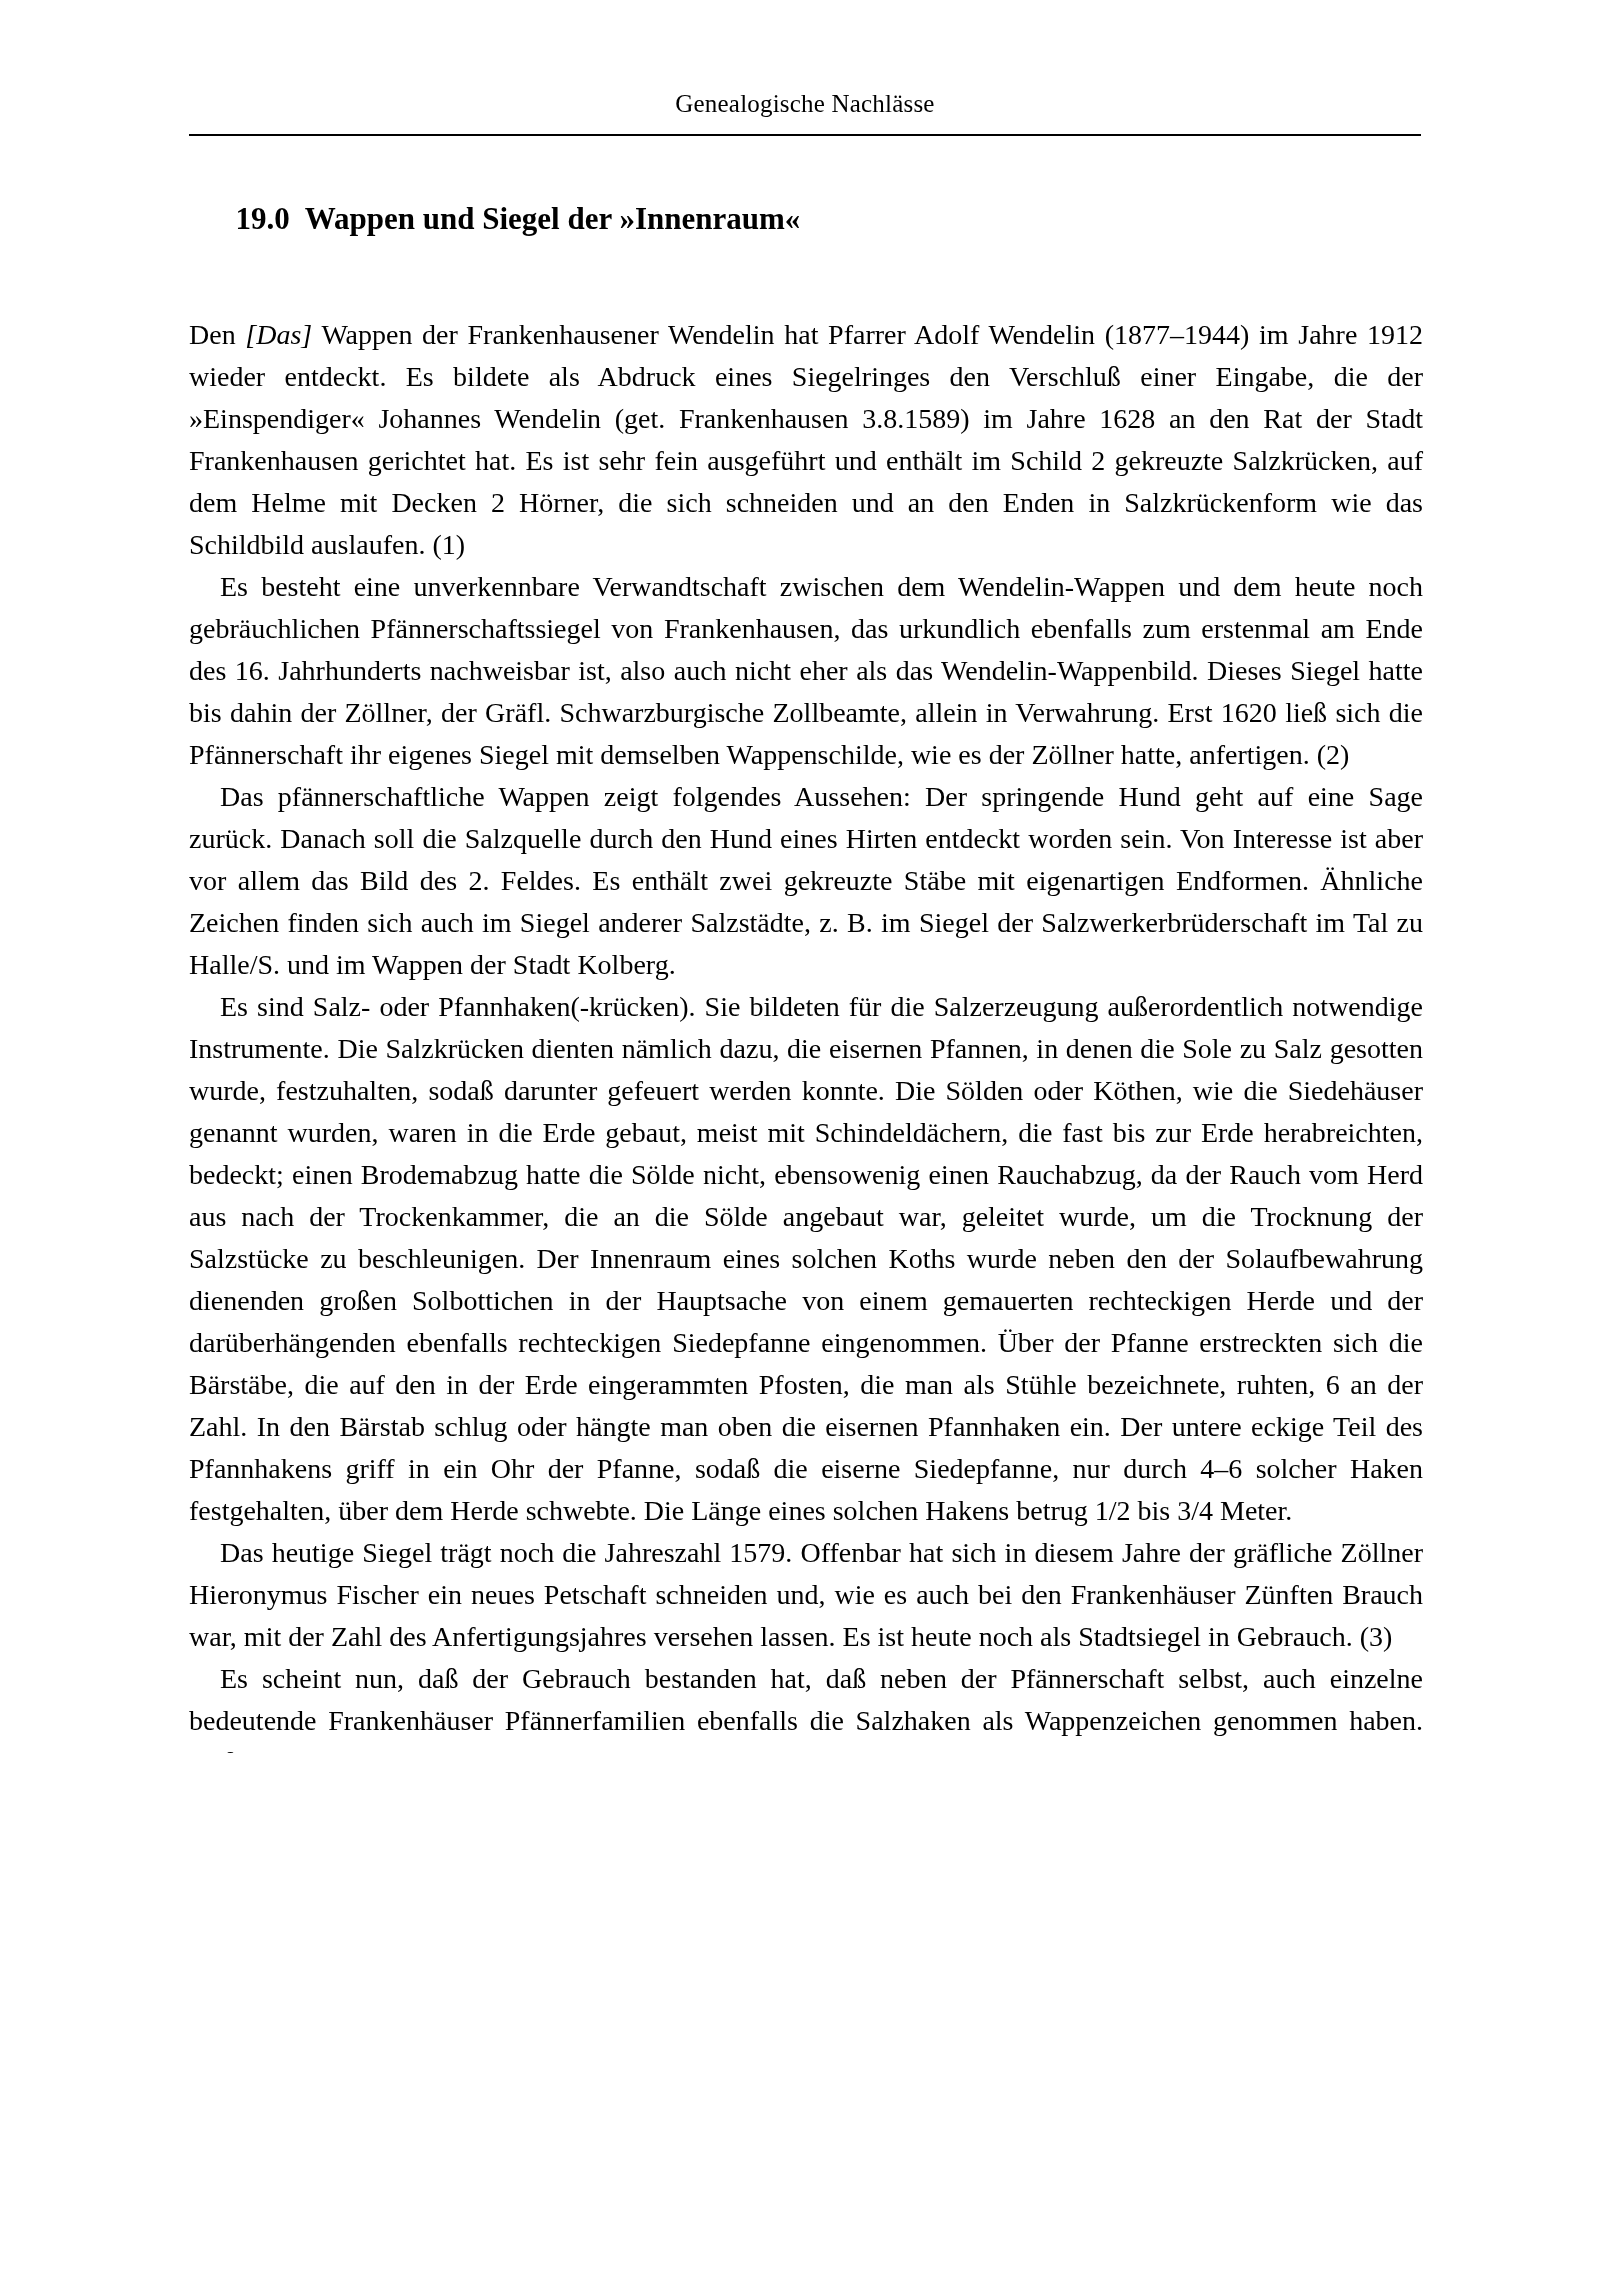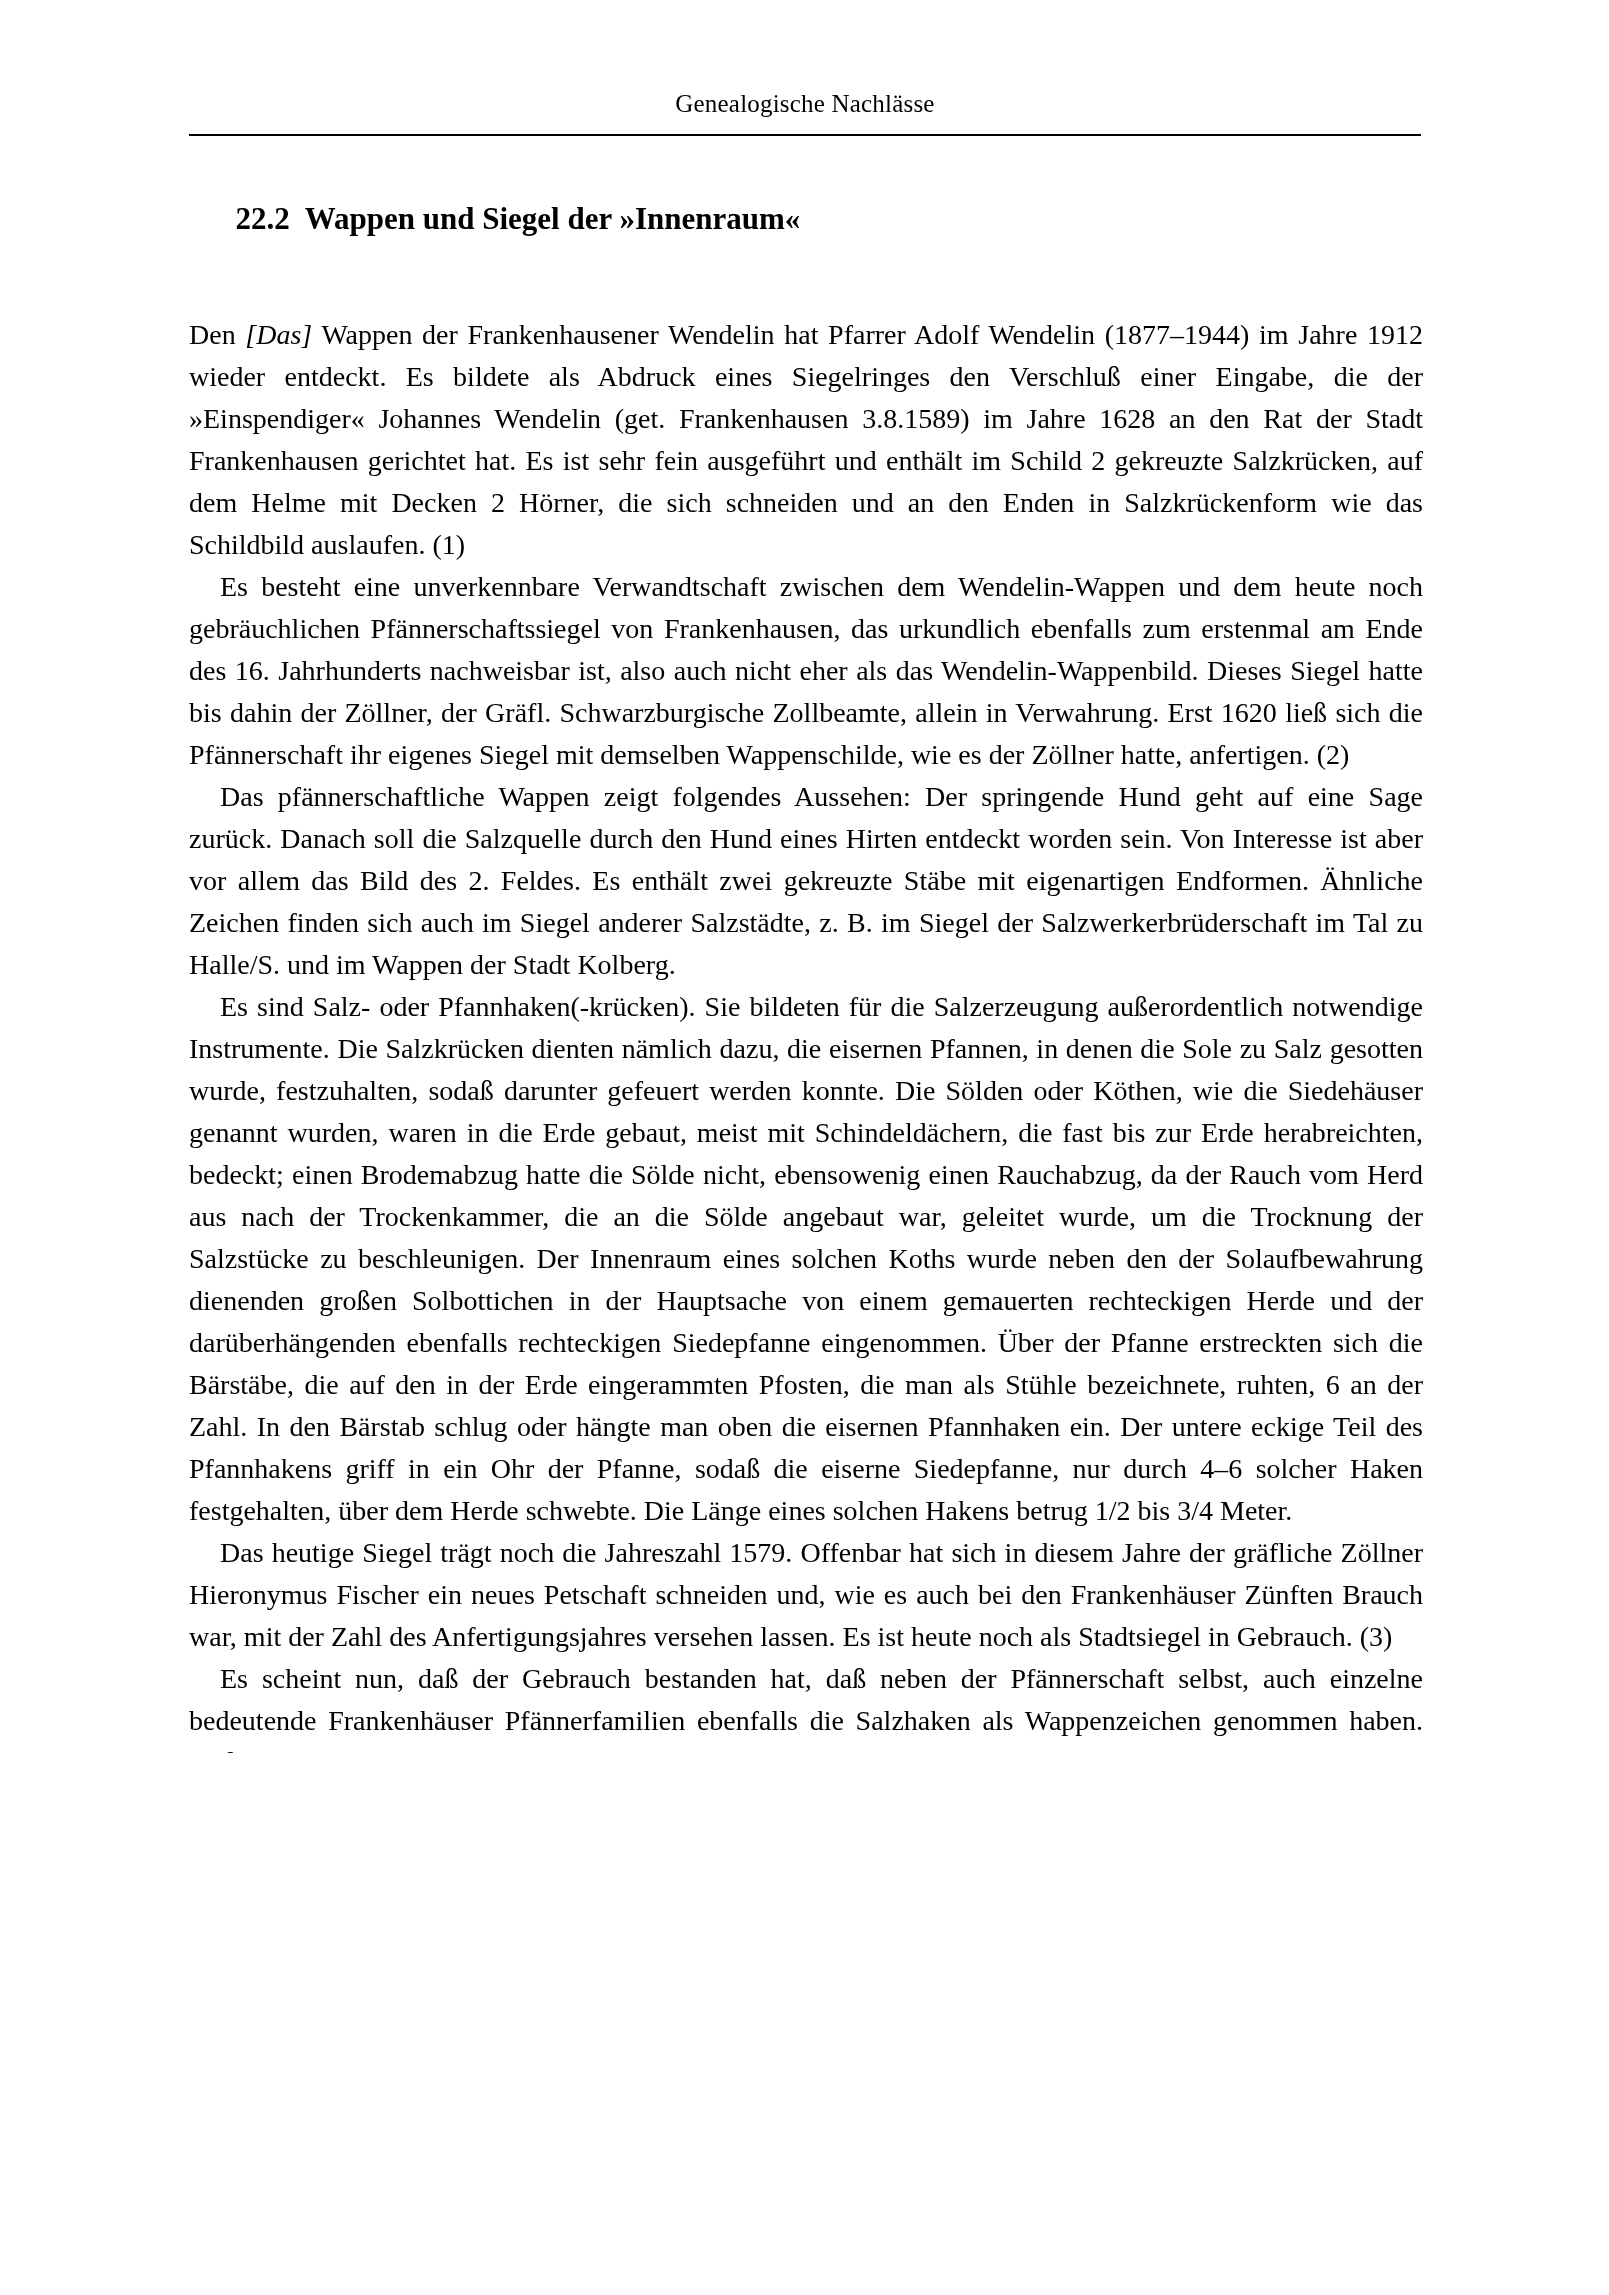--- a/index.html
+++ b/index.html
@@ -111,21 +111,21 @@
 
   <div class="running-head">
     <span class="running-head-text">Genealogische Nachlässe</span>
   </div>
 
   <div class="head-rule"></div>
 
   <div class="content">
 
     <h2 class="section-heading">
-      <span class="sec-num">22.2</span><span class="sec-sp">  </span><span class="sec-title">Wappen und Siegel der »Innenraum«</span>
+      <span class="sec-num">19.0</span><span class="sec-sp">  </span><span class="sec-title">Wappen und Siegel der »Innenraum«</span>
     </h2>
 
     <p class="body-par"><span>Den </span><em>[Das]</em><span> Wappen der Frankenhausener Wendelin hat Pfarrer Adolf Wendelin (1877–1944) im Jahre 1912 wieder entdeckt. Es bildete als Abdruck eines Siegelringes den Verschluß einer Eingabe, die der »Einspendiger« Johannes Wendelin (get. Frankenhausen 3.8.1589) im Jahre 1628 an den Rat der Stadt Frankenhausen gerichtet hat. Es ist sehr fein ausgeführt und enthält im Schild 2 gekreuzte Salzkrücken, auf dem Helme mit Decken 2 Hörner, die sich schneiden und an den Enden in Salzkrückenform wie das Schildbild auslaufen. (1)</span></p>
 
     <p class="body-par indented">Es besteht eine unverkennbare Verwandtschaft zwischen dem Wendelin-Wappen und dem heute noch gebräuchlichen Pfännerschaftssiegel von Frankenhausen, das urkundlich ebenfalls zum erstenmal am Ende des 16. Jahrhunderts nachweisbar ist, also auch nicht eher als das Wendelin-Wappenbild. Dieses Siegel hatte bis dahin der Zöllner, der Gräfl. Schwarzburgische Zollbeamte, allein in Verwahrung. Erst 1620 ließ sich die Pfännerschaft ihr eigenes Siegel mit demselben Wappenschilde, wie es der Zöllner hatte, anfertigen. (2)</p>
 
     <p class="body-par indented">Das pfännerschaftliche Wappen zeigt folgendes Aussehen: Der springende Hund geht auf eine Sage zurück. Danach soll die Salzquelle durch den Hund eines Hirten entdeckt worden sein. Von Interesse ist aber vor allem das Bild des 2. Feldes. Es enthält zwei gekreuzte Stäbe mit eigenartigen Endformen. Ähnliche Zeichen finden sich auch im Siegel anderer Salzstädte, z. B. im Siegel der Salzwerkerbrüderschaft im Tal zu Halle/S. und im Wappen der Stadt Kolberg.</p>
 
     <p class="body-par indented">Es sind Salz- oder Pfannhaken(-krücken). Sie bildeten für die Salzerzeugung außerordentlich notwendige Instrumente. Die Salzkrücken dienten nämlich dazu, die eisernen Pfannen, in denen die Sole zu Salz gesotten wurde, festzuhalten, sodaß darunter gefeuert werden konnte. Die Sölden oder Köthen, wie die Siedehäuser genannt wurden, waren in die Erde gebaut, meist mit Schindeldächern, die fast bis zur Erde herabreichten, bedeckt; einen Brodemabzug hatte die Sölde nicht, ebensowenig einen Rauchabzug, da der Rauch vom Herd aus nach der Trockenkammer, die an die Sölde angebaut war, geleitet wurde, um die Trocknung der Salzstücke zu beschleunigen. Der Innenraum eines solchen Koths wurde neben den der Solaufbewahrung dienenden großen Solbottichen in der Hauptsache von einem gemauerten rechteckigen Herde und der darüberhängenden ebenfalls rechteckigen Siedepfanne eingenommen. Über der Pfanne erstreckten sich die Bärstäbe, die auf den in der Erde eingerammten Pfosten, die man als Stühle bezeichnete, ruhten, 6 an der Zahl. In den Bärstab schlug oder hängte man oben die eisernen Pfannhaken ein. Der untere eckige Teil des Pfannhakens griff in ein Ohr der Pfanne, sodaß die eiserne Siedepfanne, nur durch 4–6 solcher Haken festgehalten, über dem Herde schwebte. Die Länge eines solchen Hakens betrug 1/2 bis 3/4 Meter.</p>
 

